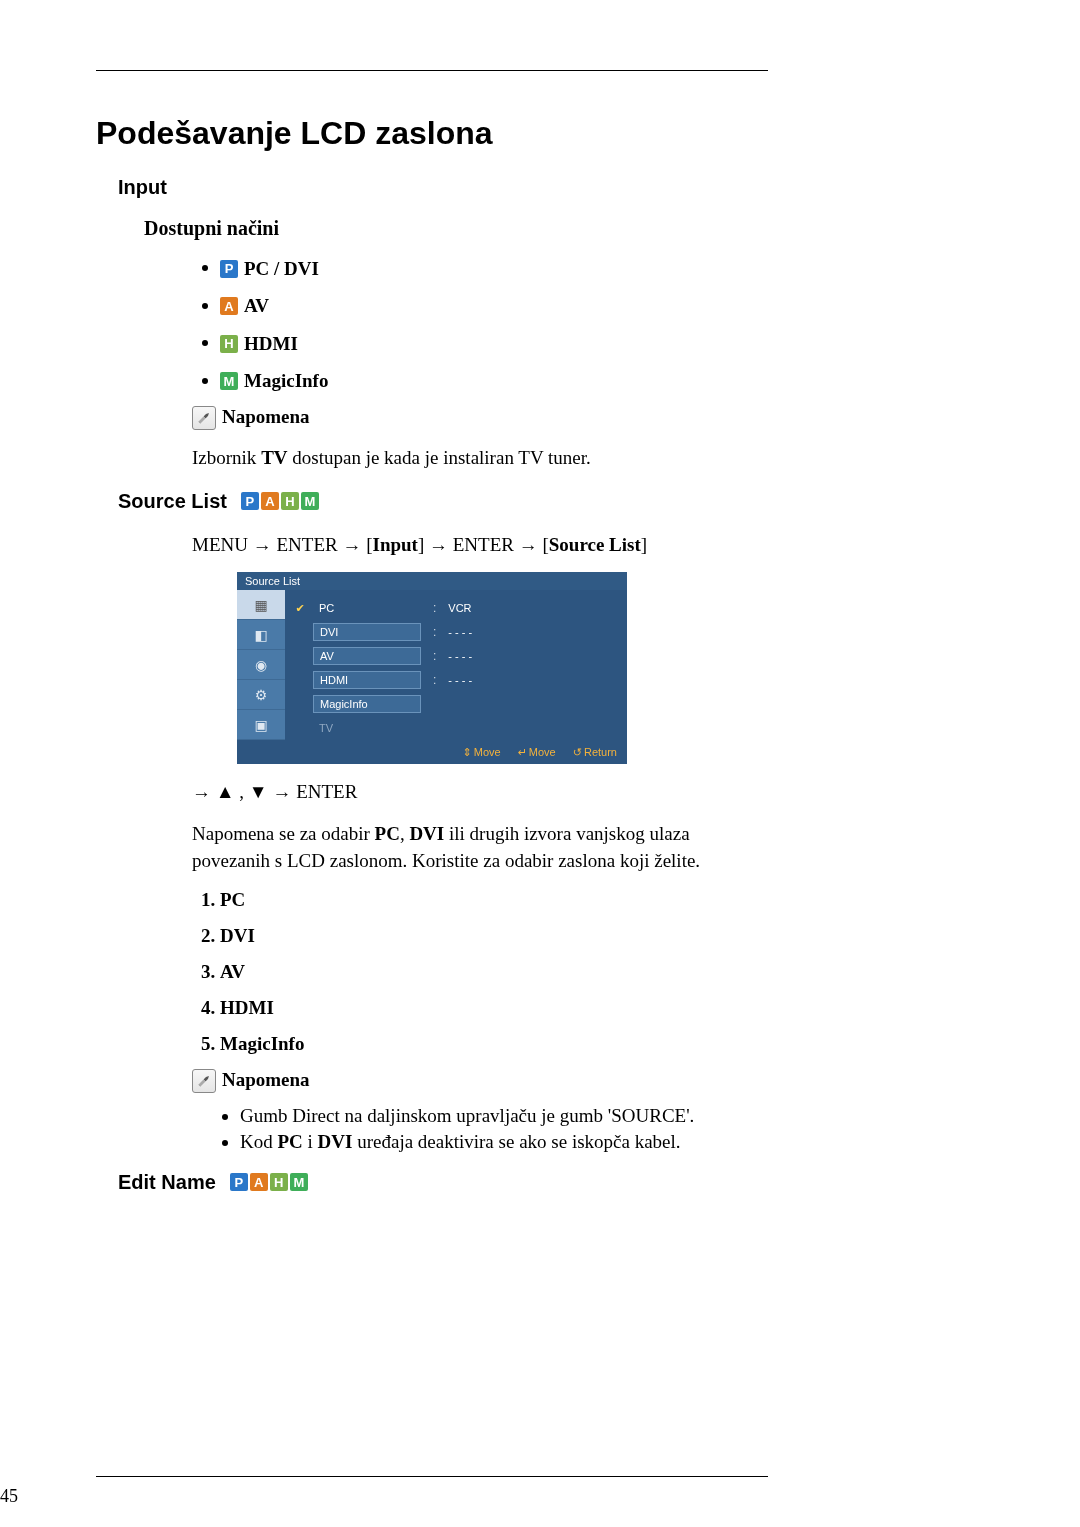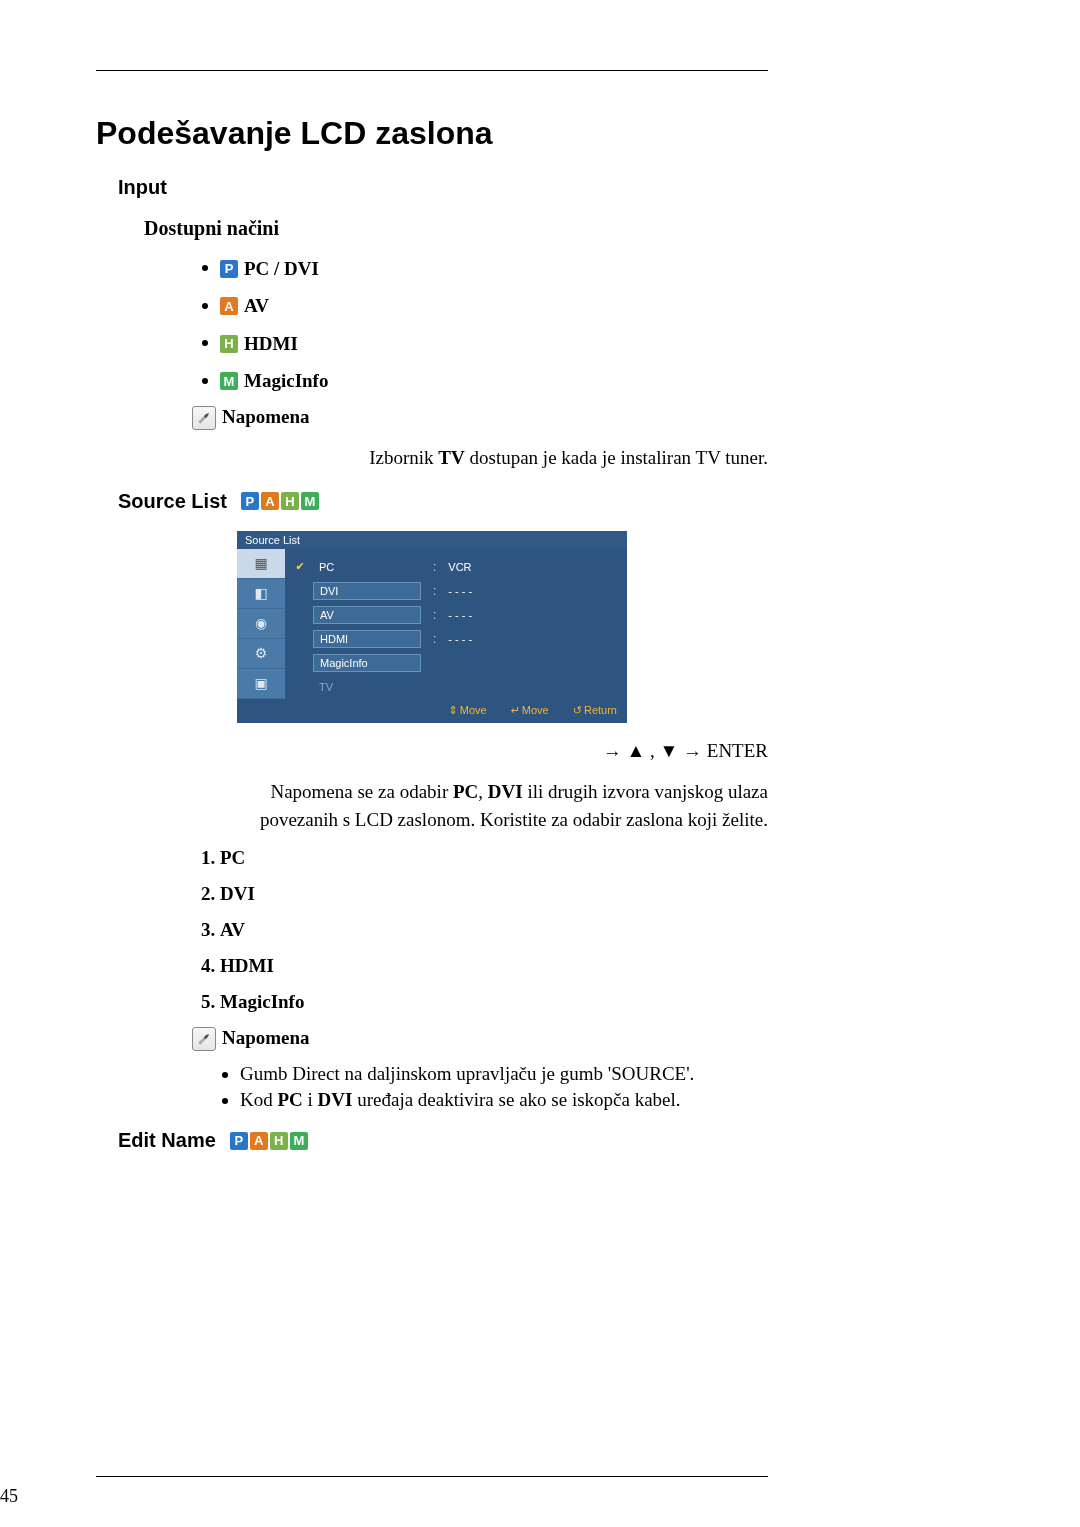--- a/index.html
+++ b/index.html
@@ -39,21 +39,20 @@
     }
     .h3 {
       font-family: "Times New Roman", Times, serif;
       font-weight: bold;
       font-size: 20px;
       margin: 12px 0 16px 48px;
     }
     .para {
       margin: 14px 0 14px 96px;
       line-height: 1.45;
-      text-align: right;
     }
     ul.modes {
       list-style: disc;
       margin: 12px 0 12px 96px;
       padding-left: 28px;
     }
     ul.modes li {
       margin: 14px 0;
       display: list-item;
     }
@@ -200,21 +199,21 @@
     .osd-row .check.on::before { content: "✔"; color: #ffd34f; font-size: 11px; }
     .osd-row .dots { color: #cfd8e3; margin-left: 6px; margin-right: 6px; }
     .osd-row .val { font-size: 11px; color: #fff; }
     .osd-row .lbl.dim { color: #8ea7c1; }
     .osd-footer {
       background: #2d5580;
       height: 24px;
       display: flex;
       align-items: center;
       justify-content: flex-end;
-      gap: 24px;
+      gap: 17px;
       padding: 0 10px;
       font-size: 11px;
       color: #f3b23c;
     }
     .osd-footer span.icon { color: #f3b23c; margin-right: 2px; }
     .page-num {
       position: absolute;
       bottom: 20px;
       left: 0;
       width: 100%;
@@ -283,20 +282,23 @@
   <div class="h2">
     <span>Source List</span>
     <span class="badge-group">
       <span class="badge badge-p">P</span>
       <span class="badge badge-a">A</span>
       <span class="badge badge-h">H</span>
       <span class="badge badge-m">M</span>
     </span>
   </div>
 
+  <p class="para">
+    <span>MENU → ENTER → [</span><b>Input</b><span>] → ENTER → [</span><b>Source List</b><span>]</span>
+  </p>
 
   <div class="osd-wrap">
     <div class="osd">
       <div class="osd-title">Source List</div>
       <div class="osd-body">
         <div class="osd-side">
           <div class="side-item active">▦</div>
           <div class="side-item">◧</div>
           <div class="side-item">◉</div>
           <div class="side-item">⚙</div>

